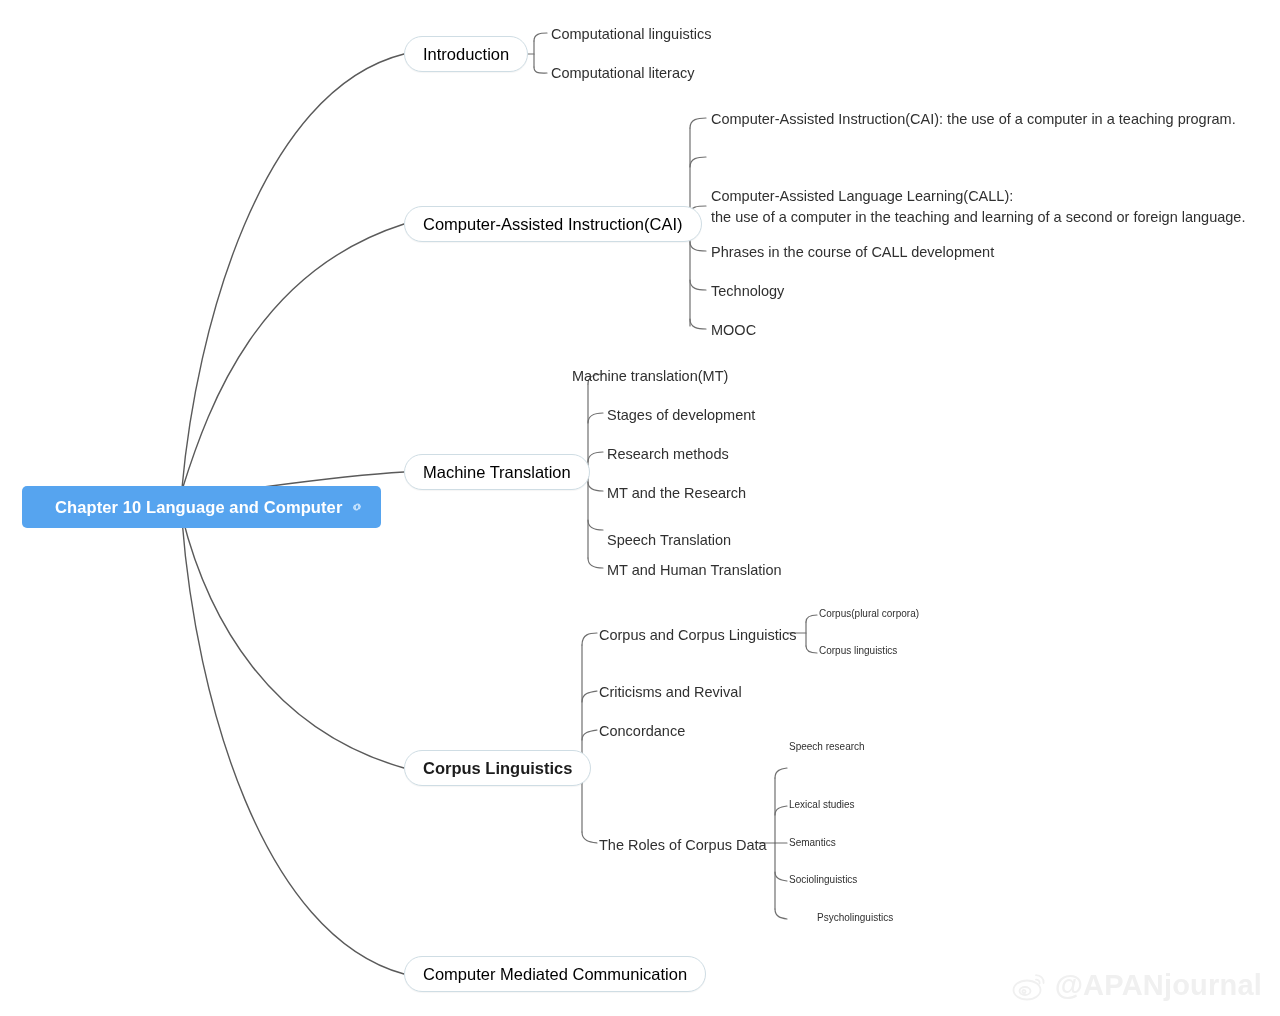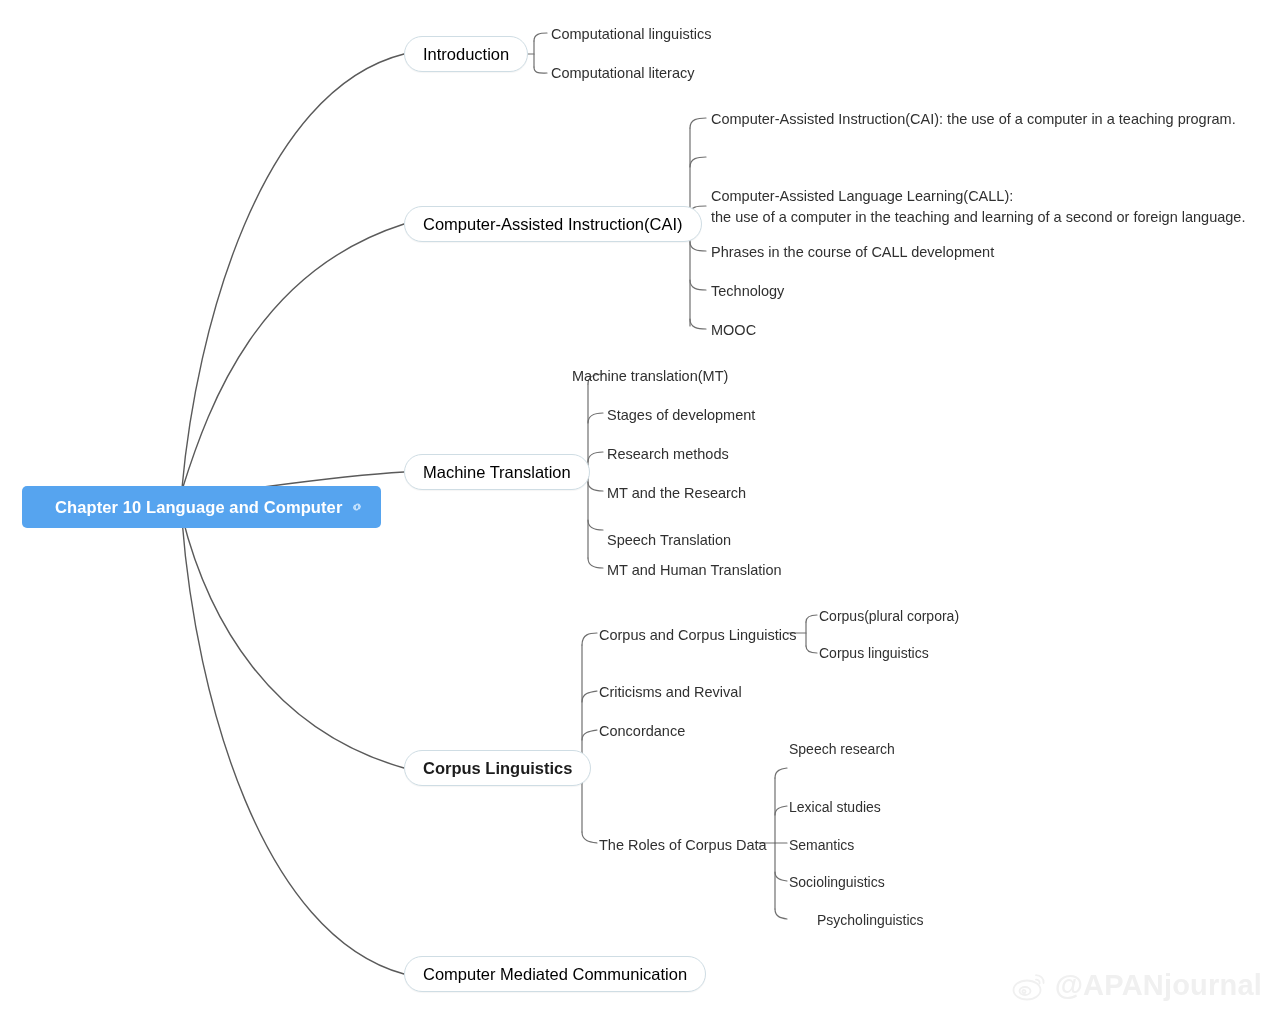--- a/index.html
+++ b/index.html
@@ -69,21 +69,21 @@
   }
   
   .leaf-node {
     font-size: 14.5px;
     color: #303030;
     line-height: 1.42;
     white-space: pre;
     display: block;
   }
   .leaf-node.sub {
-    font-size: 14px;
+    font-size: 10px;
   }
   
   .watermark {
     position: absolute;
     right: 18px;
     bottom: 14px;
     display: flex;
     align-items: center;
     gap: 7px;
     color: #f0f0f0;

